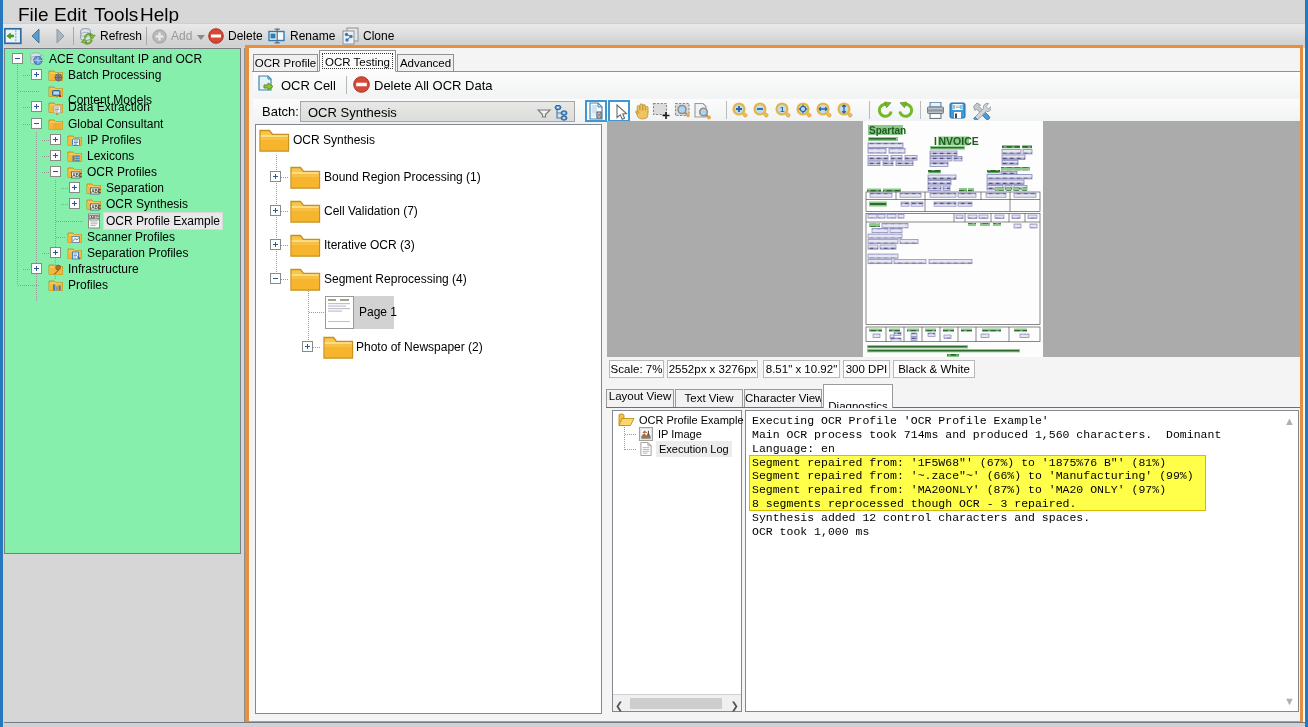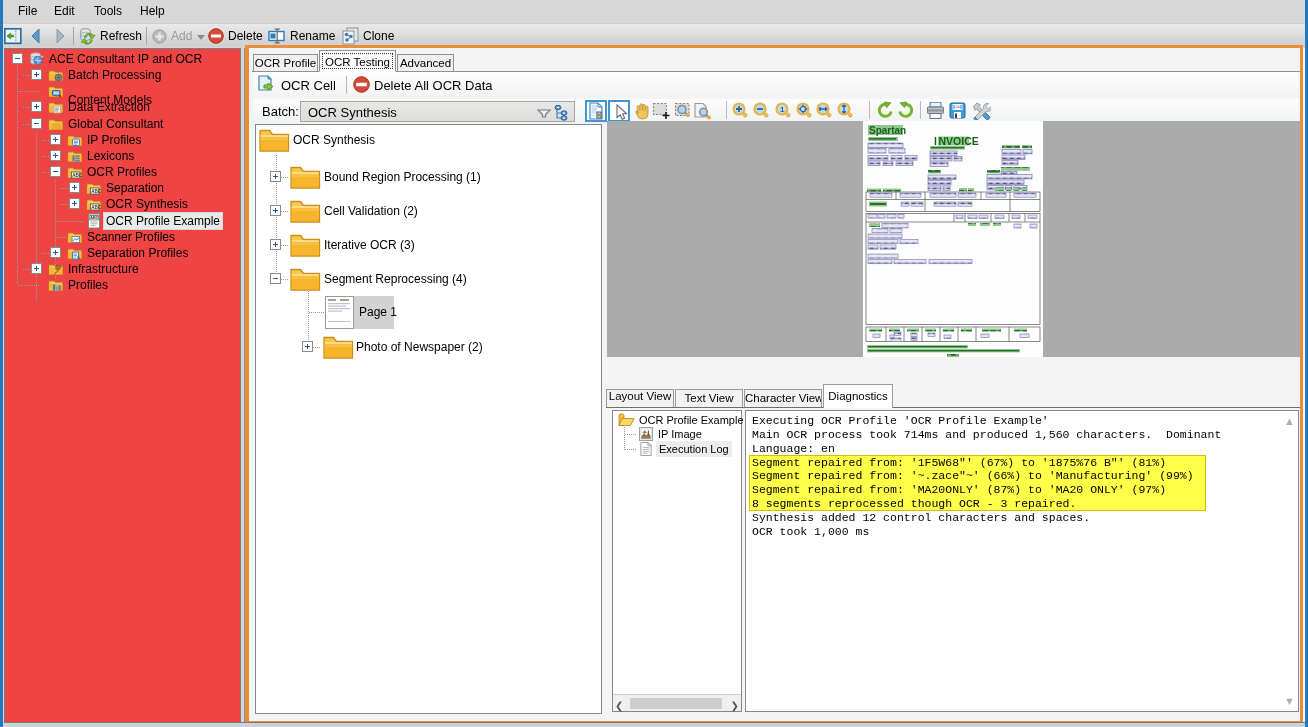--- a/index.html
+++ b/index.html
@@ -1,30 +1,30 @@
 <!DOCTYPE html>
 <html><head>
 <meta charset="utf-8">
 <style>
 * { margin:0; padding:0; box-sizing:border-box; }
 html,body { width:1308px; height:727px; overflow:hidden; }
 body { font-family:"Liberation Sans", sans-serif; position:relative; background:#d6d6d6; }
 .abs { position:absolute; }
 
 
-#menubar { left:0; top:0; width:1308px; height:23px; background:#d7d7d7; font-size:12px; color:#000; }
+#menubar { left:0; top:0; width:1308px; height:23px; background:#d7d7d7; font-size:19px; color:#000; }
 #menubar span { display:inline-block; }
 #toolbar { left:0; top:23px; width:1308px; height:24px; background:linear-gradient(180deg,#e9e9e9 0%,#dedede 45%,#d5d5d5 70%,#d0d0d0 100%); border-top:1px solid #cfcfcf; }
 .tlabel { top:5px; font-size:12px; color:#000; }
 #borderL { left:0; top:0; width:3px; height:727px; background:#2577be; z-index:50; }
 #borderR { left:1305px; top:0; width:3px; height:727px; background:#2577be; z-index:50; }
 #borderB { left:3px; top:723px; width:1302px; height:4px; background:#ced2d6; z-index:40; }
 
 
-#lpanel { left:4px; top:48px; width:237px; height:675px; background:#ef4444; border:1px solid #787e84; overflow:hidden; }
+#lpanel { left:4px; top:48px; width:237px; height:506px; background:#86efac; border:1px solid #787e84; overflow:hidden; }
 .trow { position:absolute; height:16px; font-size:12px; line-height:16px; white-space:nowrap; color:#000; }
 .exp { position:absolute; width:11px; height:11px; border:1px solid #8a8a8a; background:#fff; top:2px; }
 .exp:before { content:""; position:absolute; left:2px; top:4px; width:5px; height:1px; background:#2b5797; }
 .exp.plus:after { content:""; position:absolute; left:4px; top:2px; width:1px; height:5px; background:#2b5797; }
 .ticon { position:absolute; top:0; width:16px; height:16px; }
 .vline { position:absolute; width:1px; background-image:repeating-linear-gradient(180deg,#9a9a9a 0 1px,transparent 1px 2px); }
 .hline { position:absolute; height:1px; background-image:repeating-linear-gradient(90deg,#9a9a9a 0 1px,transparent 1px 2px); }
 .brow { position:absolute; height:16px; font-size:12px; line-height:16px; white-space:nowrap; color:#000; }
 
 
@@ -448,21 +448,21 @@
     <div class="exp plus" style="left:14px;top:46px"></div>
     <svg class="abs" style="left:33px;top:38px" width="33" height="28" viewBox="0 0 33 28">
         <use href="#bfold"></use>
       </svg>
     <div class="brow" style="left:68px;top:44px">Bound Region Processing (1)</div>
     <div class="hline" style="left:21px;top:86px;width:12px"></div>
     <div class="exp plus" style="left:14px;top:80px"></div>
     <svg class="abs" style="left:33px;top:72px" width="33" height="28" viewBox="0 0 33 28">
         <use href="#bfold"></use>
       </svg>
-    <div class="brow" style="left:68px;top:78px">Cell Validation (2)</div>
+    <div class="brow" style="left:68px;top:78px">Cell Validation (7)</div>
     <div class="hline" style="left:21px;top:120px;width:12px"></div>
     <div class="exp plus" style="left:14px;top:114px"></div>
     <svg class="abs" style="left:33px;top:106px" width="33" height="28" viewBox="0 0 33 28">
         <use href="#bfold"></use>
       </svg>
     <div class="brow" style="left:68px;top:112px">Iterative OCR (3)</div>
     <div class="hline" style="left:21px;top:154px;width:12px"></div>
     <div class="exp" style="left:14px;top:148px"></div>
     <svg class="abs" style="left:33px;top:140px" width="33" height="28" viewBox="0 0 33 28">
         <use href="#bfold"></use>
@@ -645,25 +645,32 @@
           <rect x="158" y="213" width="9" height="3.6"></rect>
       </g>
 
       <rect x="5" y="224" width="101" height="3.4" fill="#8dc88d"></rect>
         <rect x="6" y="225" width="99" height="1.4" fill="#2d6b2d"></rect>
       <rect x="5" y="228" width="153" height="3.4" fill="#8dc88d"></rect>
         <rect x="6" y="229" width="151" height="1.4" fill="#2d6b2d"></rect>
       <rect x="85" y="233" width="12" height="3" fill="url(#pg)"></rect>
     </svg>
   </div>
+  <div id="statusrow" class="abs">
+    <div class="chip" style="left:2px;width:55px">Scale: 7%</div>
+    <div class="chip" style="left:60px;width:91px">2552px x 3276px</div>
+    <div class="chip" style="left:156px;width:77px">8.51" x 10.92"</div>
+    <div class="chip" style="left:236px;width:47px">300 DPI</div>
+    <div class="chip" style="left:286px;width:82px">Black &amp; White</div>
+  </div>
   <div id="tabs2" class="abs">
     <div class="tab2" style="left:0;top:5px;width:68px;height:18px;padding-top:0">Layout View</div>
     <div class="tab2" style="left:69px;top:5px;width:68px;height:18px;padding-top:2px">Text View</div>
     <div class="tab2" style="left:138px;top:5px;width:78px;height:18px;padding-top:2px">Character View</div>
-    <div class="tab2 on" style="left:217px;top:0;width:70px;height:24px;padding-top:5px">Diagnostics</div>
+    <div class="tab2 on" style="left:217px;top:0;width:70px;height:24px;padding-top:15px">Diagnostics</div>
   </div>
   <div id="dtree" class="abs">
     <svg class="abs" style="left:5px;top:2px" width="17" height="14" viewBox="0 0 17 14">
       <path d="M1 2 L1 12.5 L6 12.5 L6 2.5 L5 1 L2 1 Z" fill="#f6c046" stroke="#b8860b" stroke-width="0.8" transform="skewX(0)"></path>
       <path d="M1 12.5 L4 5.5 L16 5.5 L12.5 12.5 Z" fill="#fbd56e" stroke="#b8860b" stroke-width="0.8"></path>
     </svg>
     <div class="brow" style="left:26px;top:1px">OCR Profile Example</div>
     <div class="vline" style="left:11px;top:16px;height:23px"></div>
     <div class="hline" style="left:12px;top:23px;width:12px"></div>
     <svg class="abs" style="left:26px;top:16px" width="14" height="14" viewBox="0 0 15 15">

